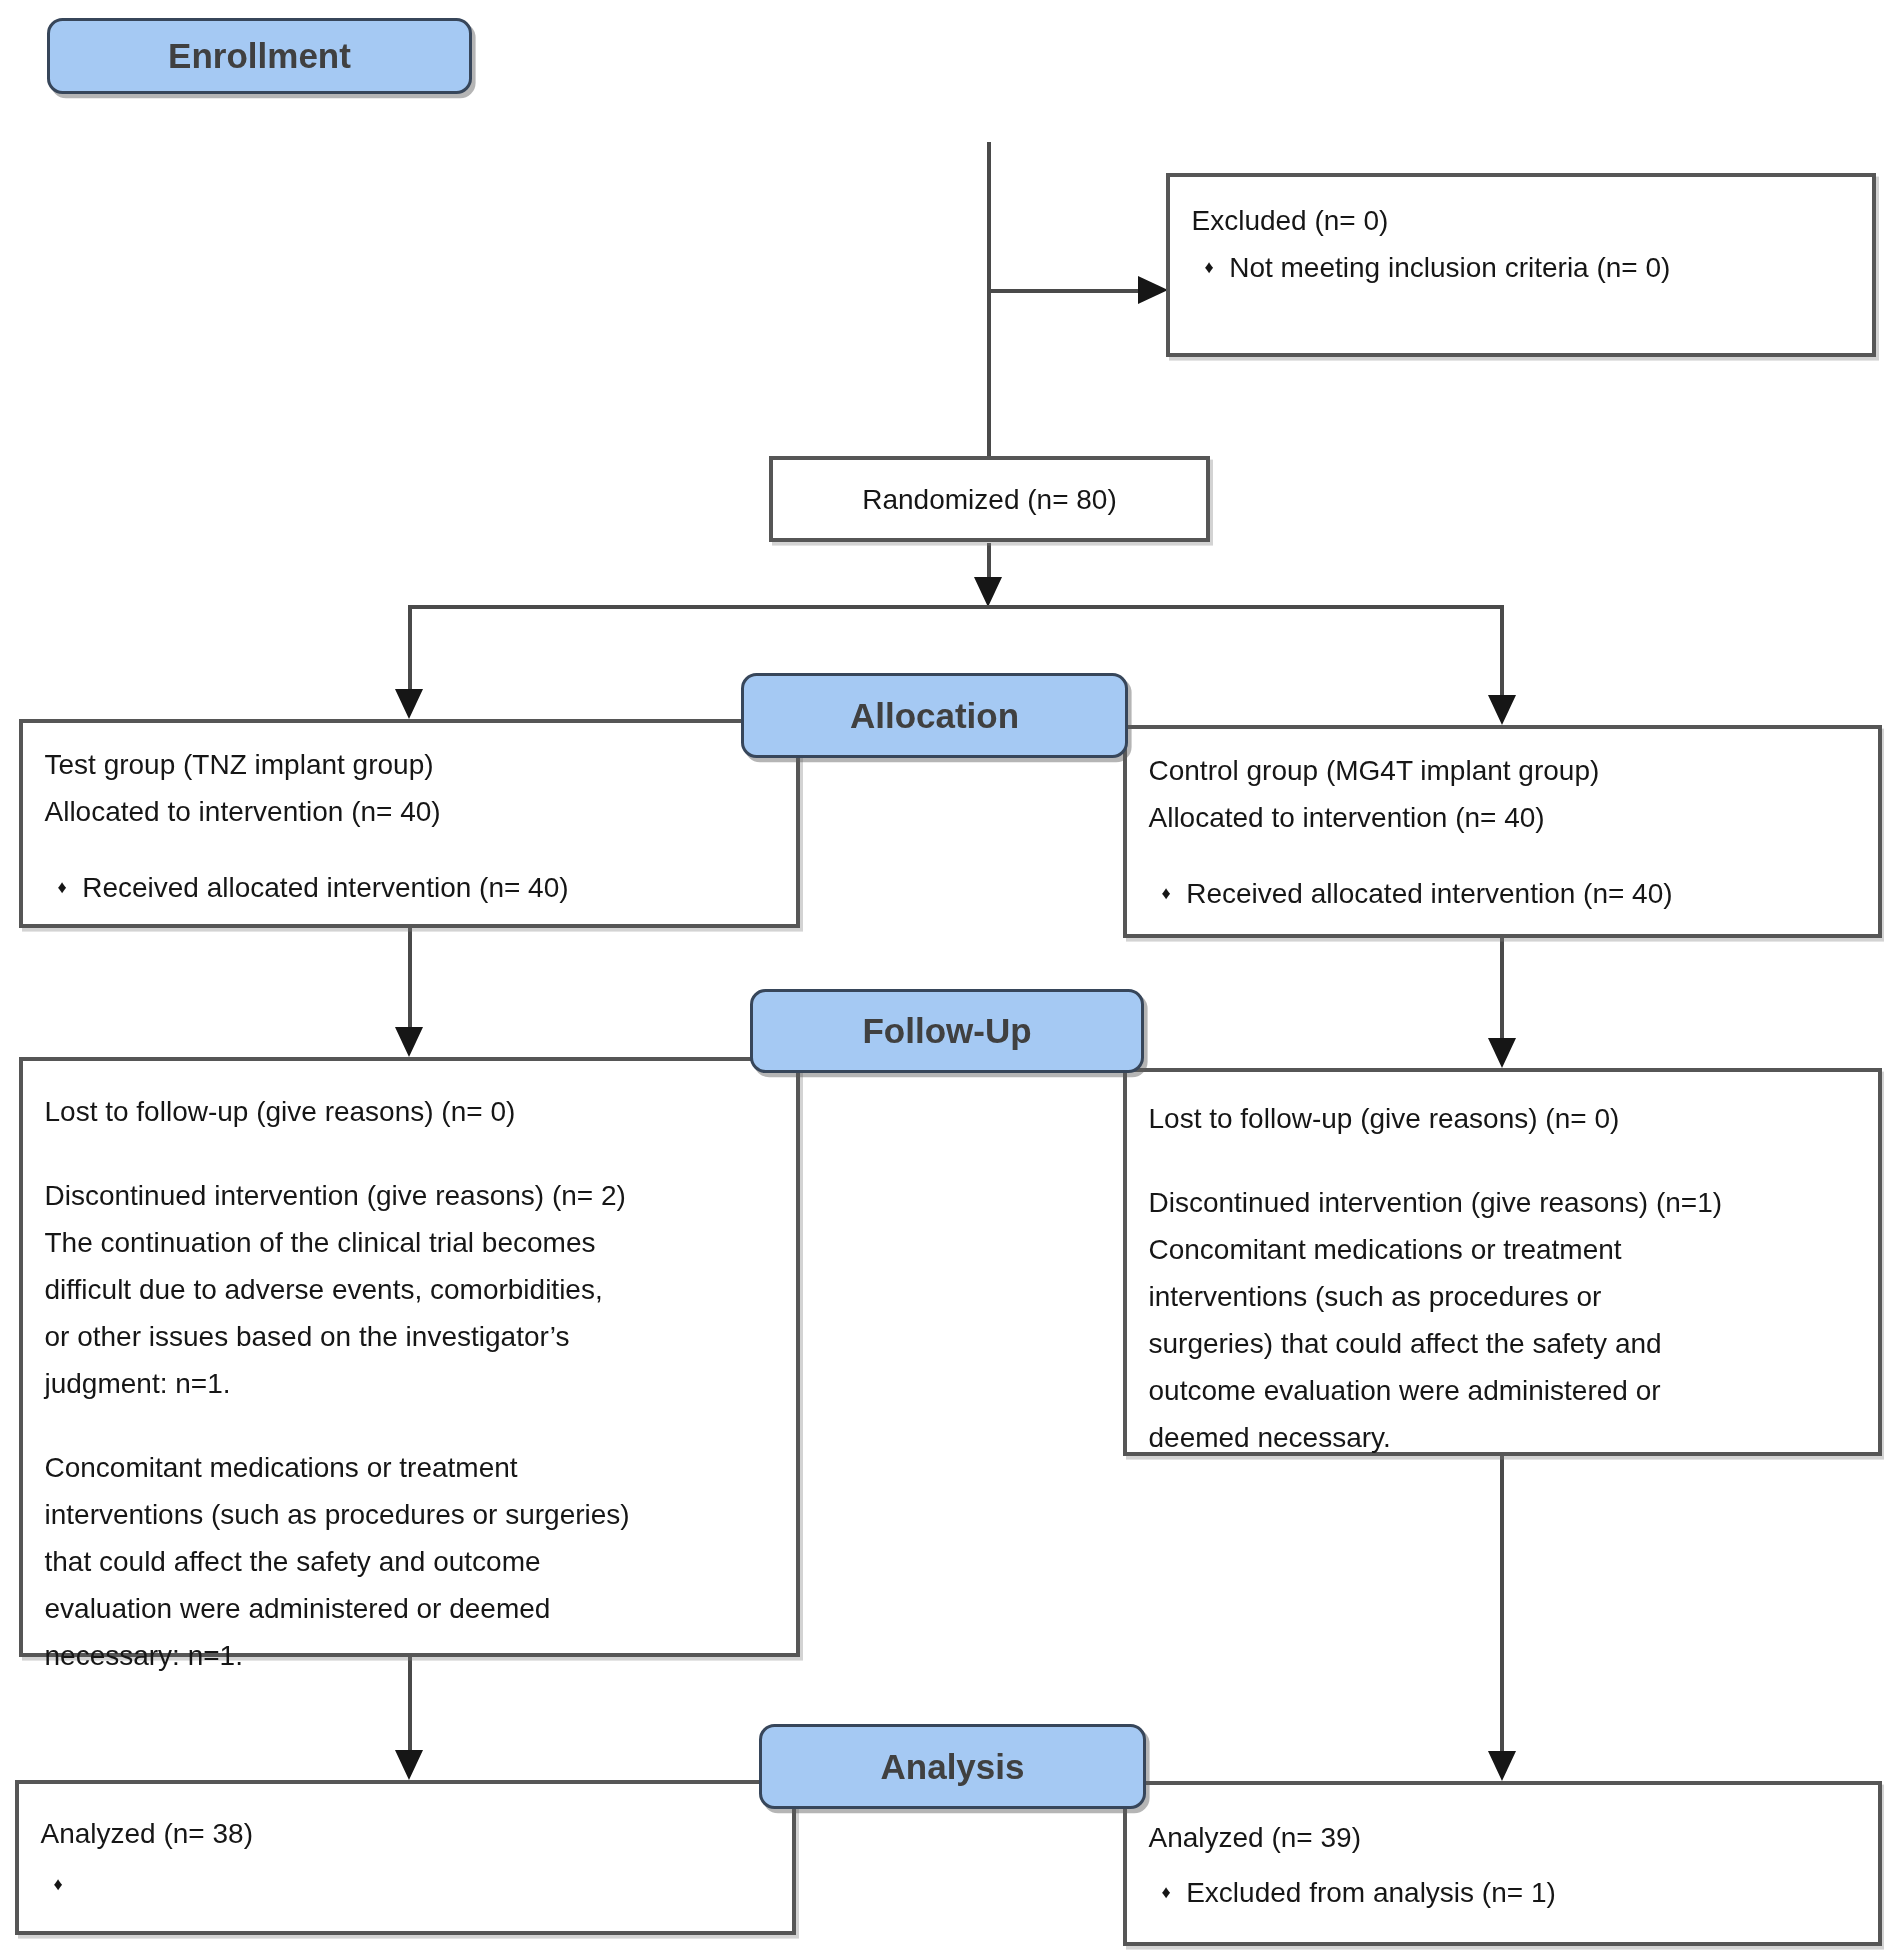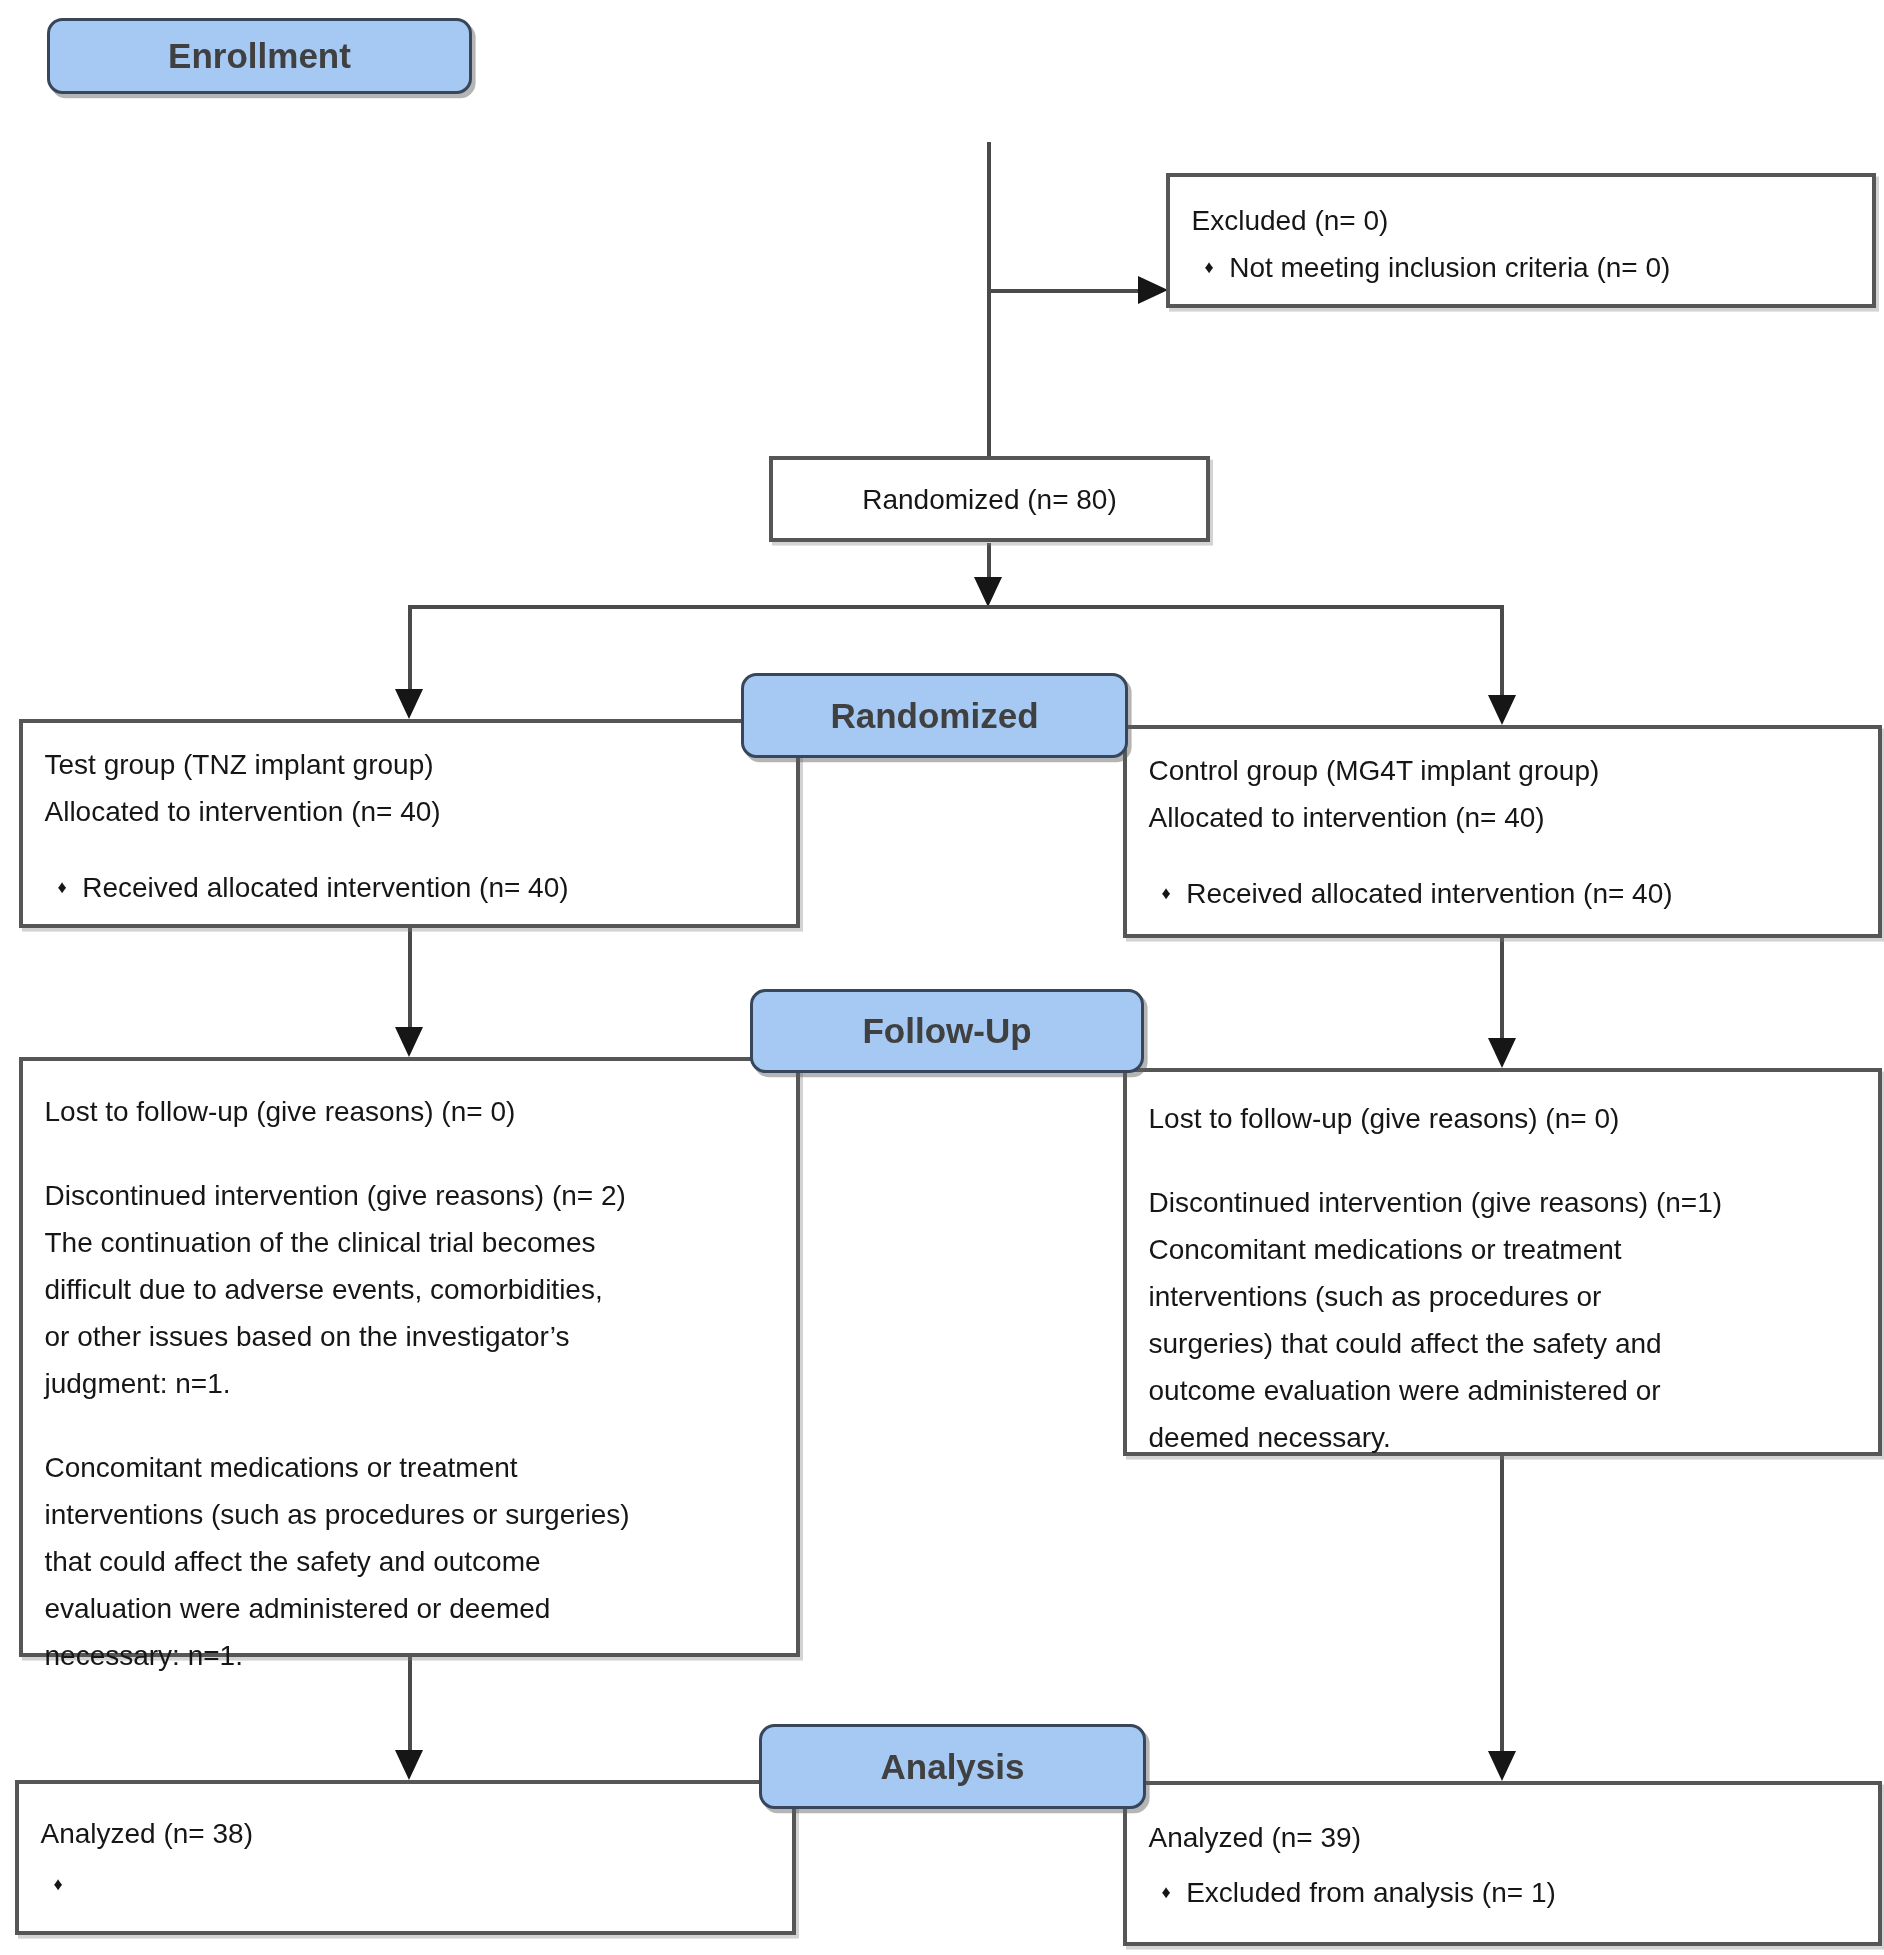--- a/index.html
+++ b/index.html
@@ -96,21 +96,21 @@
   <div class="vline" style="left:1500px;top:938px;height:101px;"></div>
   <div class="arrow-down" style="left:1488px;top:1038px;"></div>
 
   <div class="vline" style="left:408px;top:1657px;height:94px;"></div>
   <div class="arrow-down" style="left:395px;top:1750px;"></div>
 
   <div class="vline" style="left:1500px;top:1455px;height:297px;"></div>
   <div class="arrow-down" style="left:1488px;top:1751px;"></div>
 
 
-  <div class="box" style="left:1166px;top:173px;width:710px;height:135px;">
+  <div class="box" style="left:1166px;top:173px;width:710px;height:184px;">
     <div class="pad" style="padding-top:20px;">
       <div>Excluded (n= 0)</div>
       <div class="bullet-row">
         <span class="diamond">♦</span>
         <span>Not meeting inclusion criteria (n= 0)</span>
       </div>
     </div>
   </div>
 
   <div class="box" style="left:769px;top:456px;width:441px;height:86px;">
@@ -184,21 +184,21 @@
         <span>Excluded from analysis (n= 1)</span>
       </div>
     </div>
   </div>
 
   <div class="stage-label" style="left:47px;top:18px;width:425px;height:76px;">
     <span>Enrollment</span>
   </div>
 
   <div class="stage-label" style="left:741px;top:673px;width:387px;height:85px;">
-    <span>Randomized</span>
+    <span>Allocation</span>
   </div>
 
   <div class="stage-label" style="left:750px;top:989px;width:394px;height:84px;">
     <span>Follow-Up</span>
   </div>
 
   <div class="stage-label" style="left:759px;top:1724px;width:387px;height:85px;">
     <span>Analysis</span>
   </div>
 

